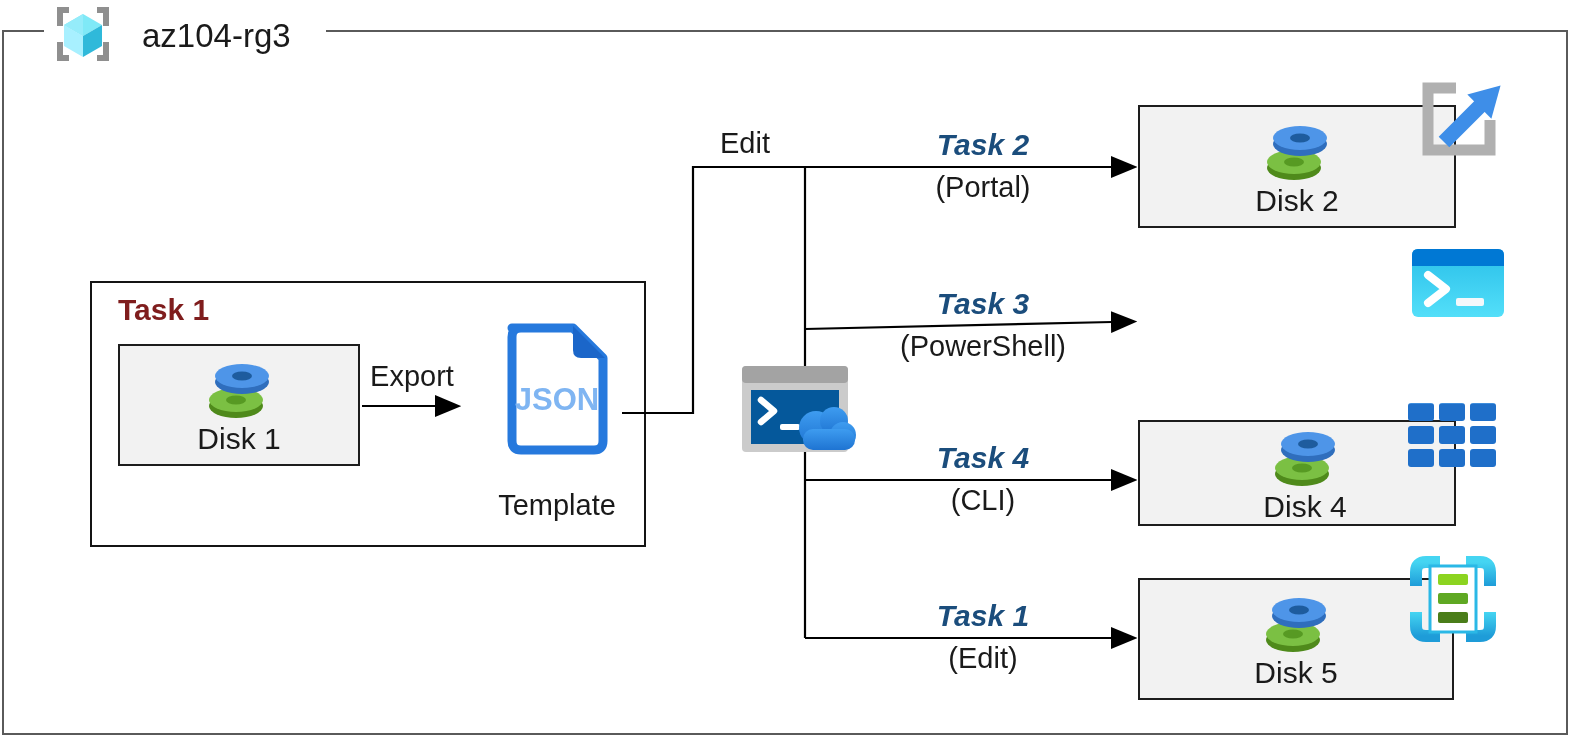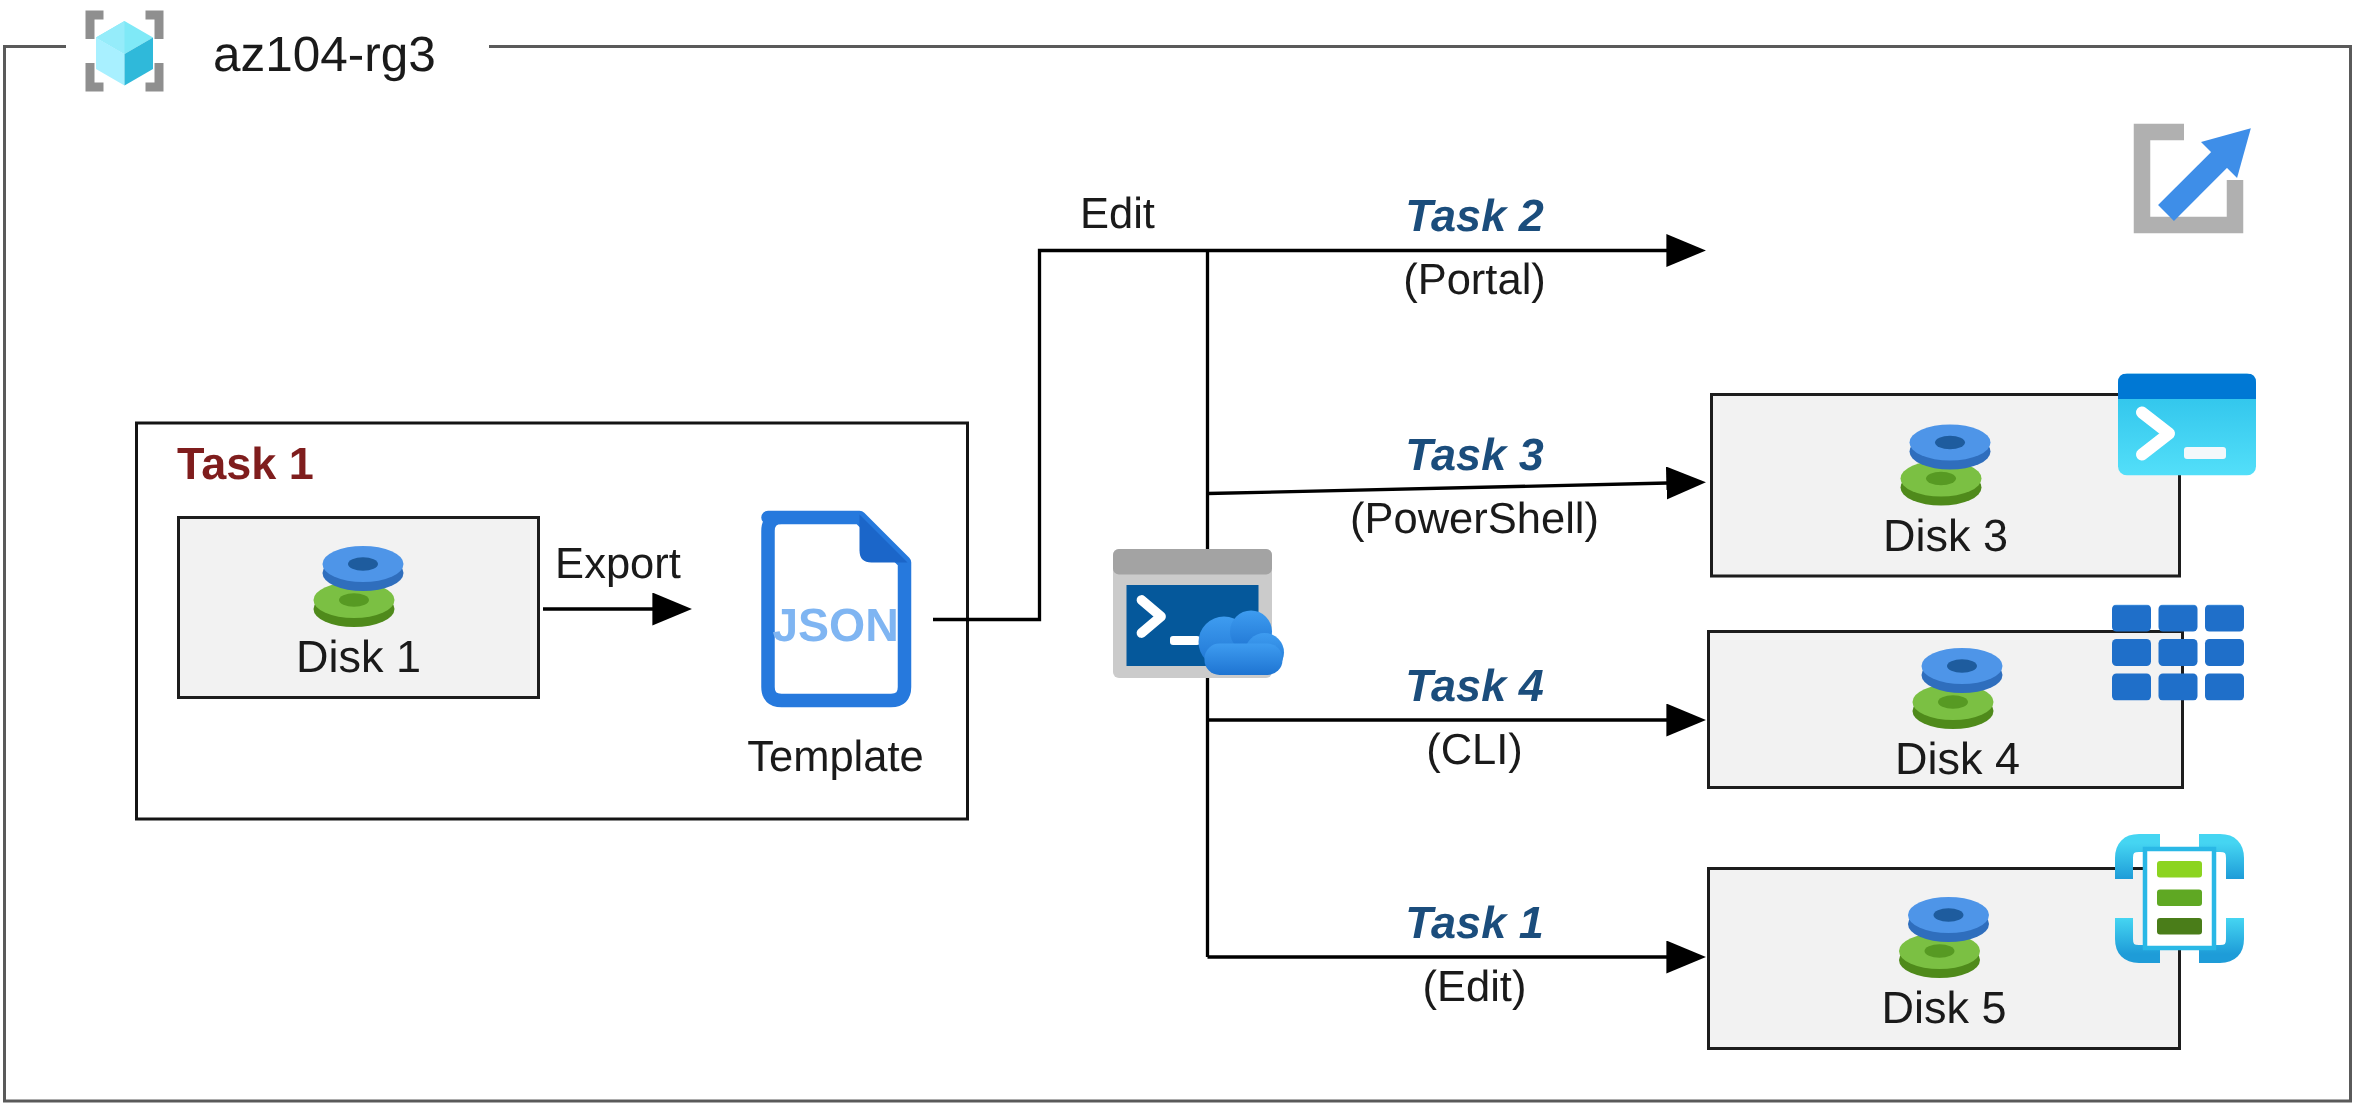--- a/index.html
+++ b/index.html
@@ -58,32 +58,32 @@
       <ellipse cx="36" cy="52" rx="27" ry="12" fill="#4F8A1B"></ellipse>
       <ellipse cx="36" cy="46" rx="27" ry="12" fill="#7BC043"></ellipse>
       <ellipse cx="36" cy="46" rx="10" ry="4.5" fill="#579A23"></ellipse>
       <ellipse cx="42" cy="28" rx="27" ry="12" fill="#2F6EBD"></ellipse>
       <ellipse cx="42" cy="22" rx="27" ry="12" fill="#4E95E8"></ellipse>
       <ellipse cx="42" cy="22" rx="10" ry="4.5" fill="#1E5C9E"></ellipse>
     </svg>
     <div class="disk-label">Disk 1</div>
   </div>
 
-
-  <div class="abs disk-box d3">
-    <svg width="78" height="66" viewBox="0 0 78 66">
-      <ellipse cx="36" cy="52" rx="27" ry="12" fill="#4F8A1B"></ellipse>
-      <ellipse cx="36" cy="46" rx="27" ry="12" fill="#7BC043"></ellipse>
-      <ellipse cx="36" cy="46" rx="10" ry="4.5" fill="#579A23"></ellipse>
-      <ellipse cx="42" cy="28" rx="27" ry="12" fill="#2F6EBD"></ellipse>
-      <ellipse cx="42" cy="22" rx="27" ry="12" fill="#4E95E8"></ellipse>
-      <ellipse cx="42" cy="22" rx="10" ry="4.5" fill="#1E5C9E"></ellipse>
-    </svg>
-    <div class="disk-label">Disk 3</div>
-  </div>
+  <div class="abs disk-box d2">
+    <svg width="78" height="66" viewBox="0 0 78 66">
+      <ellipse cx="36" cy="52" rx="27" ry="12" fill="#4F8A1B"></ellipse>
+      <ellipse cx="36" cy="46" rx="27" ry="12" fill="#7BC043"></ellipse>
+      <ellipse cx="36" cy="46" rx="10" ry="4.5" fill="#579A23"></ellipse>
+      <ellipse cx="42" cy="28" rx="27" ry="12" fill="#2F6EBD"></ellipse>
+      <ellipse cx="42" cy="22" rx="27" ry="12" fill="#4E95E8"></ellipse>
+      <ellipse cx="42" cy="22" rx="10" ry="4.5" fill="#1E5C9E"></ellipse>
+    </svg>
+    <div class="disk-label">Disk 2</div>
+  </div>
+
 
   <div class="abs disk-box d4">
     <svg width="78" height="66" viewBox="0 0 78 66">
       <ellipse cx="36" cy="52" rx="27" ry="12" fill="#4F8A1B"></ellipse>
       <ellipse cx="36" cy="46" rx="27" ry="12" fill="#7BC043"></ellipse>
       <ellipse cx="36" cy="46" rx="10" ry="4.5" fill="#579A23"></ellipse>
       <ellipse cx="42" cy="28" rx="27" ry="12" fill="#2F6EBD"></ellipse>
       <ellipse cx="42" cy="22" rx="27" ry="12" fill="#4E95E8"></ellipse>
       <ellipse cx="42" cy="22" rx="10" ry="4.5" fill="#1E5C9E"></ellipse>
     </svg>
@@ -113,21 +113,21 @@
       <path d="M622 413 L693 413 L693 167 L1112 167" marker-end="url(#arrow)"></path>
       <path d="M805 167 L805 638"></path>
       <path d="M805 329 L1112 322" marker-end="url(#arrow)"></path>
       <path d="M805 480 L1112 480" marker-end="url(#arrow)"></path>
       <path d="M805 638 L1112 638" marker-end="url(#arrow)"></path>
     </g>
   </svg>
 
   <div class="abs task1-title">Task 1</div>
 
-  <div class="abs" style="left:495px;top:339px;">
+  <div class="abs" style="left:495px;top:322px;">
     <svg width="125" height="134" viewBox="0 0 125 134">
       <path d="M17 6 H78 L108 36 V119 Q108 128 99 128 H26 Q17 128 17 119 V15 Q17 6 26 6 Z" fill="#fff" stroke="#2679DD" stroke-width="9" stroke-linejoin="round"></path>
       <path d="M78 4 L110 36 H86 Q78 36 78 28 Z" fill="#1B66C9"></path>
       <text x="62" y="88" text-anchor="middle" font-size="31" font-weight="bold" fill="#7FB5F2" font-family="Liberation Sans, sans-serif">JSON</text>
     </svg>
   </div>
 
   <div class="abs" style="left:742px;top:366px;">
     <svg width="122" height="92" viewBox="0 0 122 92">
       <defs>

